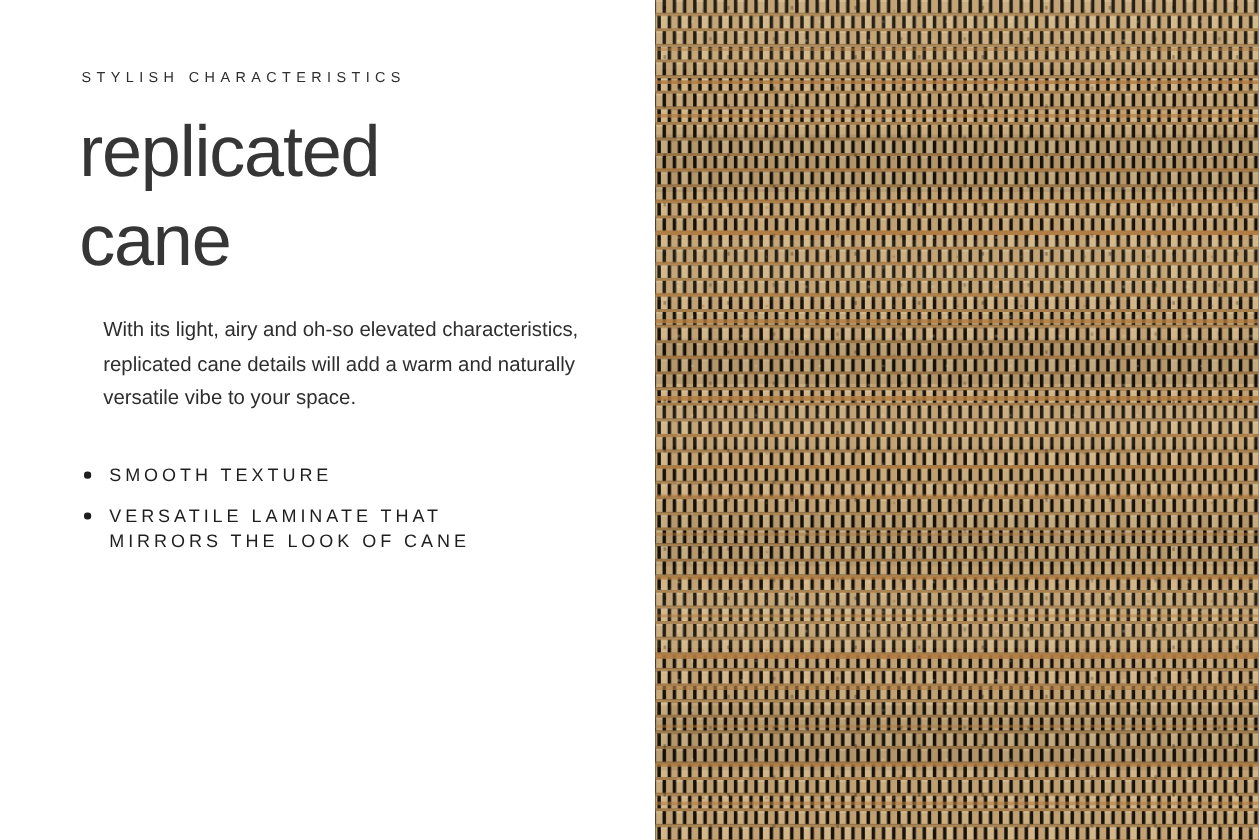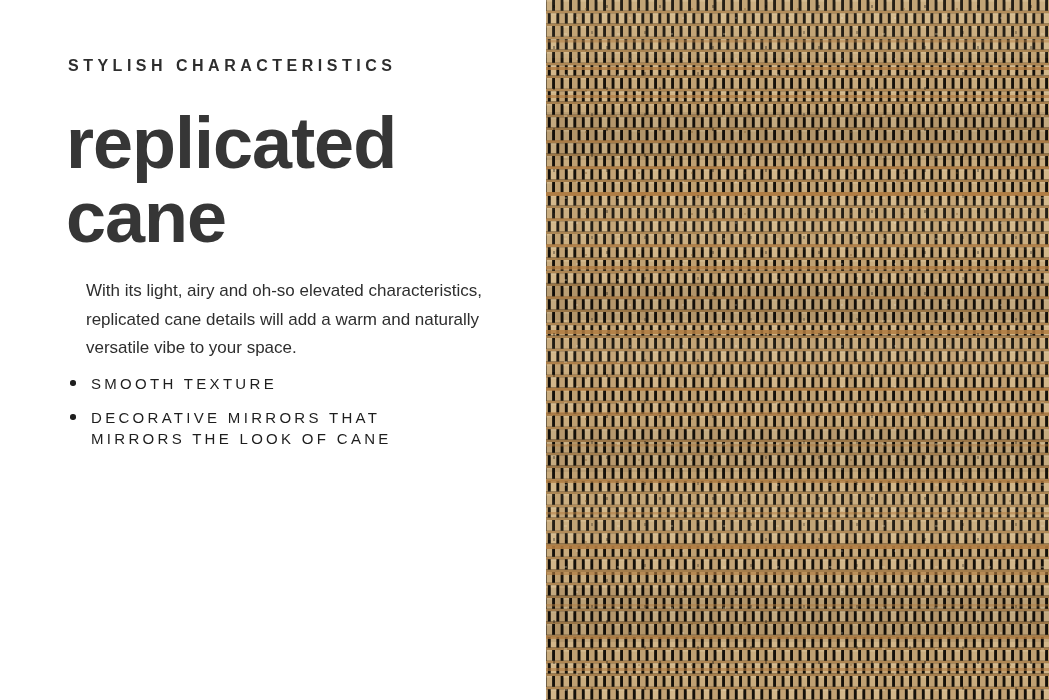--- a/index.html
+++ b/index.html
@@ -18,45 +18,45 @@
   }
   
   .content {
     width: 546px;
     flex: none;
     box-sizing: border-box;
     padding: 57px 30px 0 68px;
     background: #ffffff;
   }
   .eyebrow {
-    font-size: 16px;
-    font-weight: 700;
+    font-size: 12px;
+    font-weight: 400;
     letter-spacing: 4.5px;
     color: var(--text-dark, #2d2d2d);
     white-space: nowrap;
   }
   .title {
-    margin: 31px 0 0 -2px;
-    font-size: 72px;
-    font-weight: 700;
+    margin: 19px 0 0 -2px;
+    font-size: 60px;
+    font-weight: 400;
     line-height: 74px;
     letter-spacing: -1px;
     color: var(--title, #363636);
     white-space: pre-line;
   }
   .desc {
     margin: 23px 18px 0;
     font-size: 17px;
     line-height: 28.5px;
     color: var(--text-dark, #2e2e2e);
     white-space: pre-line;
   }
   .features {
     list-style: none;
-    margin: 10px 0 0;
+    margin: 39px 0 0;
     padding: 0;
   }
   .features li {
     position: relative;
     padding-left: 23px;
     margin-bottom: 13px;
     font-size: 15px;
     letter-spacing: 3.3px;
     line-height: 21px;
     color: var(--bullet, #1e1e1e);
@@ -104,21 +104,21 @@
 
     <h1 class="title">replicated
 cane</h1>
 
     <p class="desc">With its light, airy and oh-so elevated characteristics,
 replicated cane details will add a warm and naturally
 versatile vibe to your space.</p>
 
     <ul class="features">
       <li>SMOOTH TEXTURE</li>
-      <li>DECORATIVE MIRRORS THAT
+      <li>VERSATILE LAMINATE THAT
 MIRRORS THE LOOK OF CANE</li>
     </ul>
   </section>
 
   <section class="texture">
     <svg width="503" height="700" viewBox="0 0 503 700" preserveAspectRatio="none" role="img" aria-label="Replicated cane woven laminate texture swatch">
       <defs>
         <pattern id="weave" width="17" height="26" patternUnits="userSpaceOnUse">
           <rect class="wv-bg" width="17" height="26"></rect>
 

